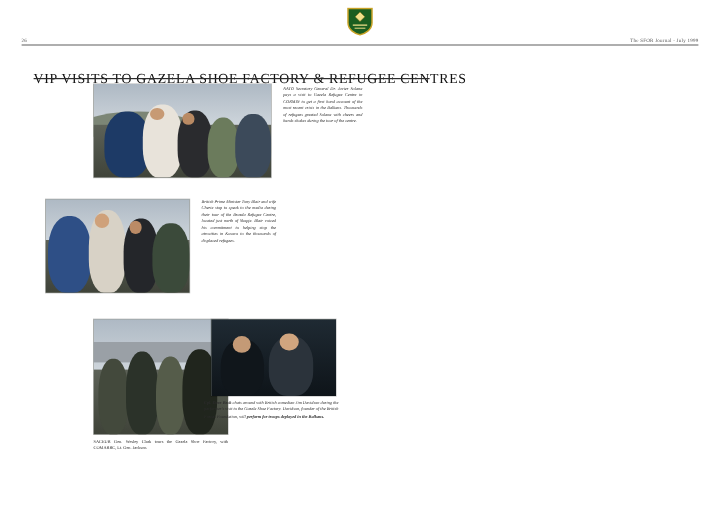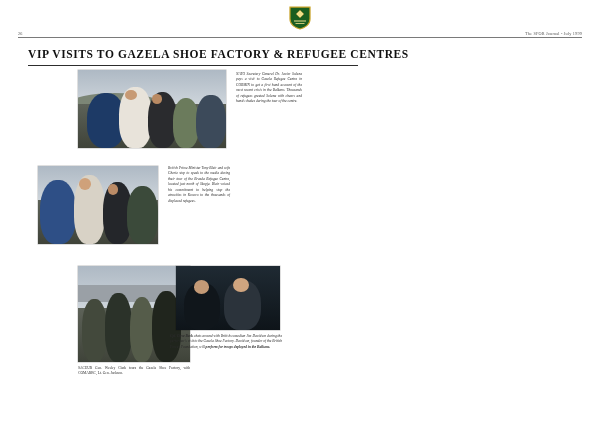--- a/index.html
+++ b/index.html
@@ -52,27 +52,27 @@
     top: 37px;
     width: 564px;
     height: 1px;
     background: #7a7a7a;
   }
 
   
   .article-title {
     position: absolute;
     left: 28px;
-    top: 48px;
+    top: 60px;
     font-family: "Liberation Serif", serif;
     font-size: 11.5px;
     letter-spacing: 0.6px;
     color: #111;
     font-variant: small-caps;
-    font-weight: 700;
+    font-weight: 400;
     white-space: nowrap;
   }
   .title-rule {
     position: absolute;
     left: 28px;
     top: 65px;
     width: 330px;
     height: 1px;
     background: #2d2d2d;
   }

